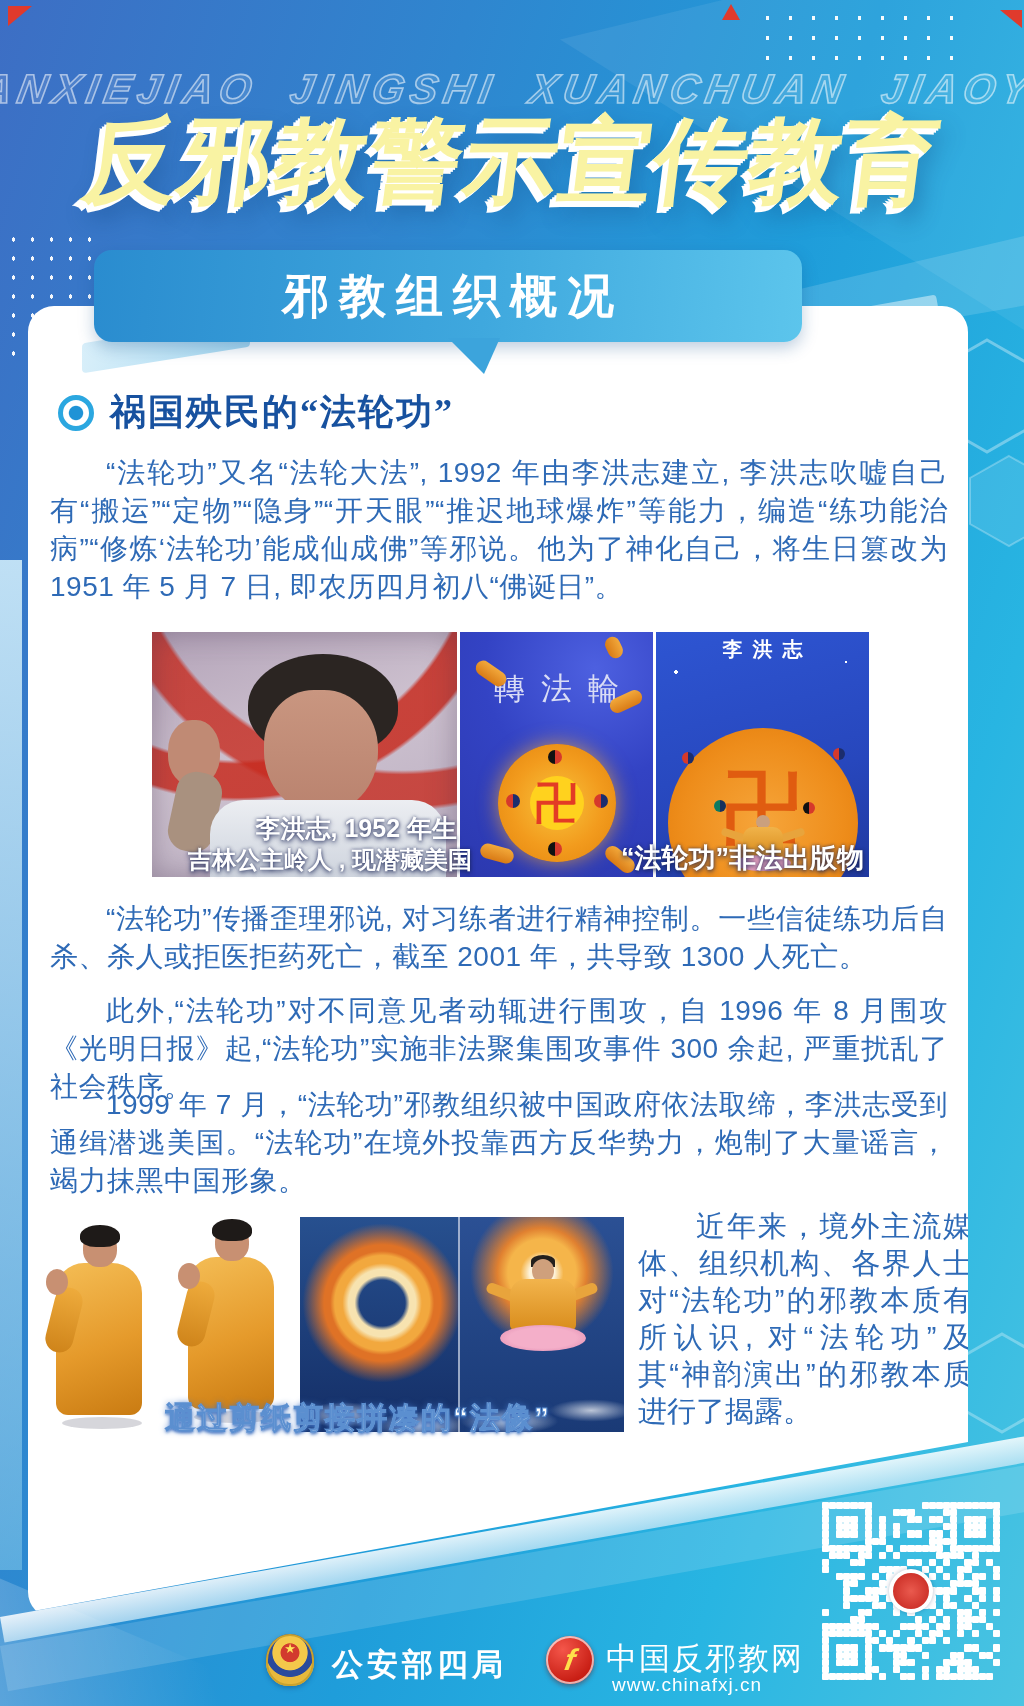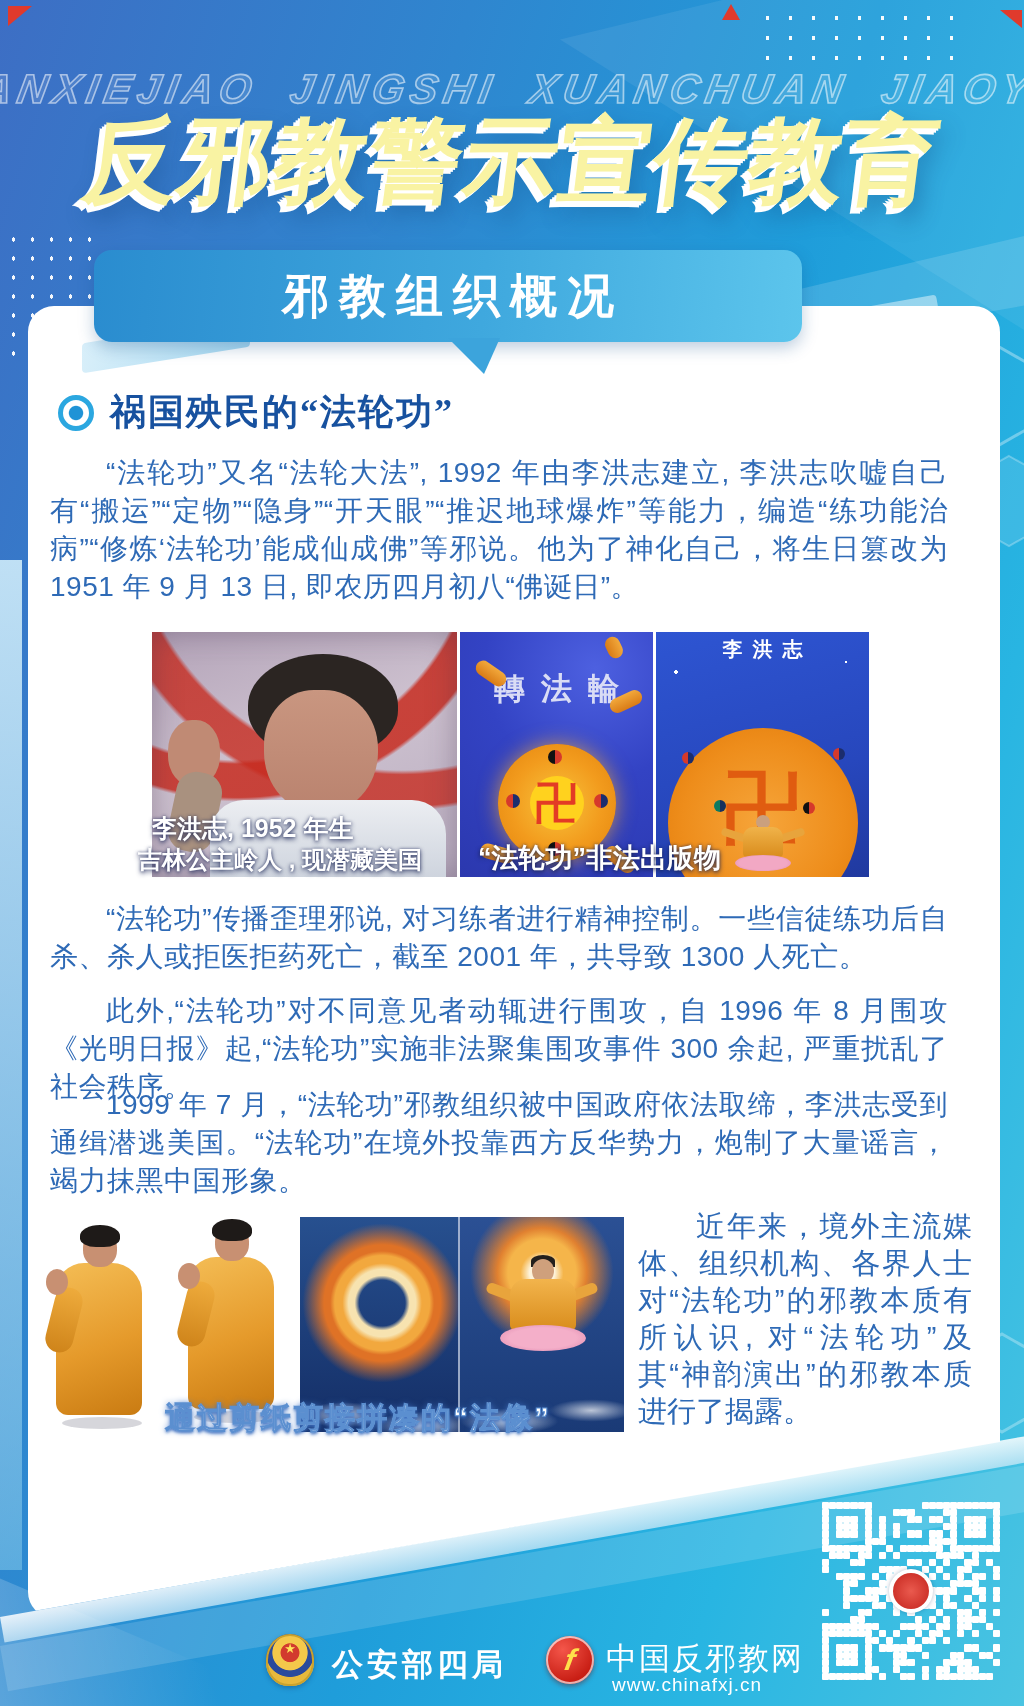--- a/index.html
+++ b/index.html
@@ -39,21 +39,21 @@
   .banner-tail{position:absolute;left:448px;top:338px;width:0;height:0;z-index:6;
     border-left:36px solid transparent;border-right:16px solid transparent;border-top:36px solid #3ca4dc;}
   .wedge{position:absolute;z-index:5;border-radius:4px;}
   .wedge1{left:82px;top:330px;width:168px;height:30px;transform:skewY(-9deg);
     background:linear-gradient(100deg,#d4edf9,#9fd6f0);opacity:.9;}
   .wedge2{left:690px;top:316px;width:250px;height:26px;transform:rotate(-10deg);
     background:rgba(255,255,255,.45);}
 
   
   .card{position:absolute;left:28px;top:306px;width:940px;height:1312px;background:#fff;
-    border-radius:26px;z-index:4;clip-path:polygon(0 0,100% 0,100% 1136px,0 1306px);padding-left:32px;}
+    border-radius:26px;z-index:4;clip-path:polygon(0 0,100% 0,100% 1136px,0 1306px);}
   .section-head{position:absolute;left:30px;top:82px;display:flex;align-items:center;gap:16px;}
   .bullet{width:26px;height:26px;border-radius:50%;border:5px solid #2ba7e0;
     background:radial-gradient(circle,#1f93d6 0 36%,#fff 42%);}
   .head-text{font-size:36px;font-weight:bold;color:#17519f;letter-spacing:2px;
     font-family:"Liberation Serif","DejaVu Serif",serif;}
   .par{position:absolute;left:22px;width:898px;font-size:28px;line-height:38px;color:#2e6ab6;
     text-align:justify;text-indent:2em;letter-spacing:.5px;}
   .par1{top:148px;} .par2{top:594px;} .par3{top:686px;} .par4{top:780px;}
   .side-par{position:absolute;left:610px;top:902px;width:334px;font-size:29px;line-height:37px;
     color:#2e6ab6;text-align:justify;text-indent:2em;}
@@ -66,29 +66,29 @@
       radial-gradient(circle at 82% -55%,transparent 60%,rgba(199,44,32,.8) 61% 68%,transparent 69%),
       linear-gradient(160deg,#b3a3b8 0%,#cdc1cf 45%,#b9adc0 100%);
     box-shadow:inset 0 0 30px rgba(60,40,70,.35);}
   .p-hair{position:absolute;left:96px;top:22px;width:150px;height:104px;background:#2b2522;border-radius:50% 50% 46% 46%;}
   .p-face{position:absolute;left:112px;top:58px;width:114px;height:124px;border-radius:48% 52% 55% 55%;
     background:linear-gradient(#c99680,#b9826e);}
   .p-shirt{position:absolute;left:58px;top:168px;width:236px;height:80px;border-radius:34px 34px 0 0;
     background:linear-gradient(#eceef2,#cdd3dd);}
   .p-fist{position:absolute;left:16px;top:88px;width:52px;height:66px;background:#c08a74;border-radius:46%;}
   .p-arm{position:absolute;left:20px;top:140px;width:46px;height:80px;background:#a9917f;border-radius:20px;transform:rotate(12deg);}
-  .cap{position:absolute;color:#fff;font-weight:bold;text-align:left;
+  .cap{position:absolute;color:#fff;font-weight:bold;text-align:right;
     text-shadow:0 2px 5px rgba(25,35,85,.85),0 0 3px rgba(25,35,85,.6);}
   .cap1{left:0;top:180px;width:305px;font-size:25px;}
   .cap2{left:-14px;top:212px;width:334px;font-size:24px;}
   .capR{right:2px;top:208px;width:386px;font-size:27px;}
 
   .book1{width:193px;height:245px;margin-left:3px;position:relative;overflow:hidden;flex:none;text-align:center;
     background:radial-gradient(circle at 70% 15%,#4d60e0 0%,#3343c4 45%,#2b38ae 100%);}
-  .book1-title{margin-top:36px;font-size:31px;font-weight:bold;color:#d9dcf5;letter-spacing:16px;padding-left:16px;text-align:center;}
+  .book1-title{margin-top:36px;font-size:31px;font-weight:normal;color:#d9dcf5;letter-spacing:16px;padding-left:16px;text-align:center;}
   .falun{position:absolute;left:50%;top:112px;transform:translateX(-50%);width:118px;height:118px;border-radius:50%;
     background:radial-gradient(circle,#f8c33c 0%,#f29b1d 55%,#e2830d 100%);
     box-shadow:0 0 20px rgba(255,175,45,.65);display:flex;align-items:center;justify-content:center;}
   .falun-core{width:54px;height:54px;border-radius:50%;background:#ffd21e;display:flex;align-items:center;justify-content:center;
     font-size:44px;line-height:1;color:#e33b25;font-weight:bold;}
   .taiji{position:absolute;width:14px;height:14px;border-radius:50%;background:linear-gradient(90deg,#d6392b 50%,#1c2d6e 50%);}
   .tj1{left:8px;top:50px;} .tj2{right:8px;top:50px;} .tj3{left:50px;top:6px;background:linear-gradient(90deg,#111 50%,#d6392b 50%);} .tj4{left:50px;bottom:6px;background:linear-gradient(90deg,#111 50%,#d6392b 50%);}
   .pill{position:absolute;width:34px;height:15px;border-radius:8px;background:linear-gradient(#f2a93c,#d97b16);}
   .pl1{left:14px;top:34px;transform:rotate(35deg);} .pl2{right:10px;top:62px;transform:rotate(-25deg);}
   .pl3{left:20px;bottom:16px;transform:rotate(15deg);} .pl4{right:16px;bottom:10px;transform:rotate(40deg);}
@@ -216,21 +216,21 @@
   <div class="wedge wedge1"></div>
   <div class="wedge wedge2"></div>
 
   <div class="card">
 
     <div class="section-head">
       <div class="bullet"></div>
       <div class="head-text">祸国殃民的“法轮功”</div>
     </div>
 
-    <div class="par par1">“法轮功”又名“法轮大法”, 1992 年由李洪志建立, 李洪志吹嘘自己有“搬运”“定物”“隐身”“开天眼”“推迟地球爆炸”等能力，编造“练功能治病”“修炼‘法轮功’能成仙成佛”等邪说。他为了神化自己，将生日篡改为 1951 年 9 月 13 日, 即农历四月初八“佛诞日”。</div>
+    <div class="par par1">“法轮功”又名“法轮大法”, 1992 年由李洪志建立, 李洪志吹嘘自己有“搬运”“定物”“隐身”“开天眼”“推迟地球爆炸”等能力，编造“练功能治病”“修炼‘法轮功’能成仙成佛”等邪说。他为了神化自己，将生日篡改为 1951 年 5 月 7 日, 即农历四月初八“佛诞日”。</div>
 
     <div class="fig1">
       <div class="photo">
         <div class="p-hair"></div>
         <div class="p-face"></div>
         <div class="p-fist"></div>
         <div class="p-arm"></div>
         <div class="p-shirt"></div>
       </div>
       <div class="book1">

